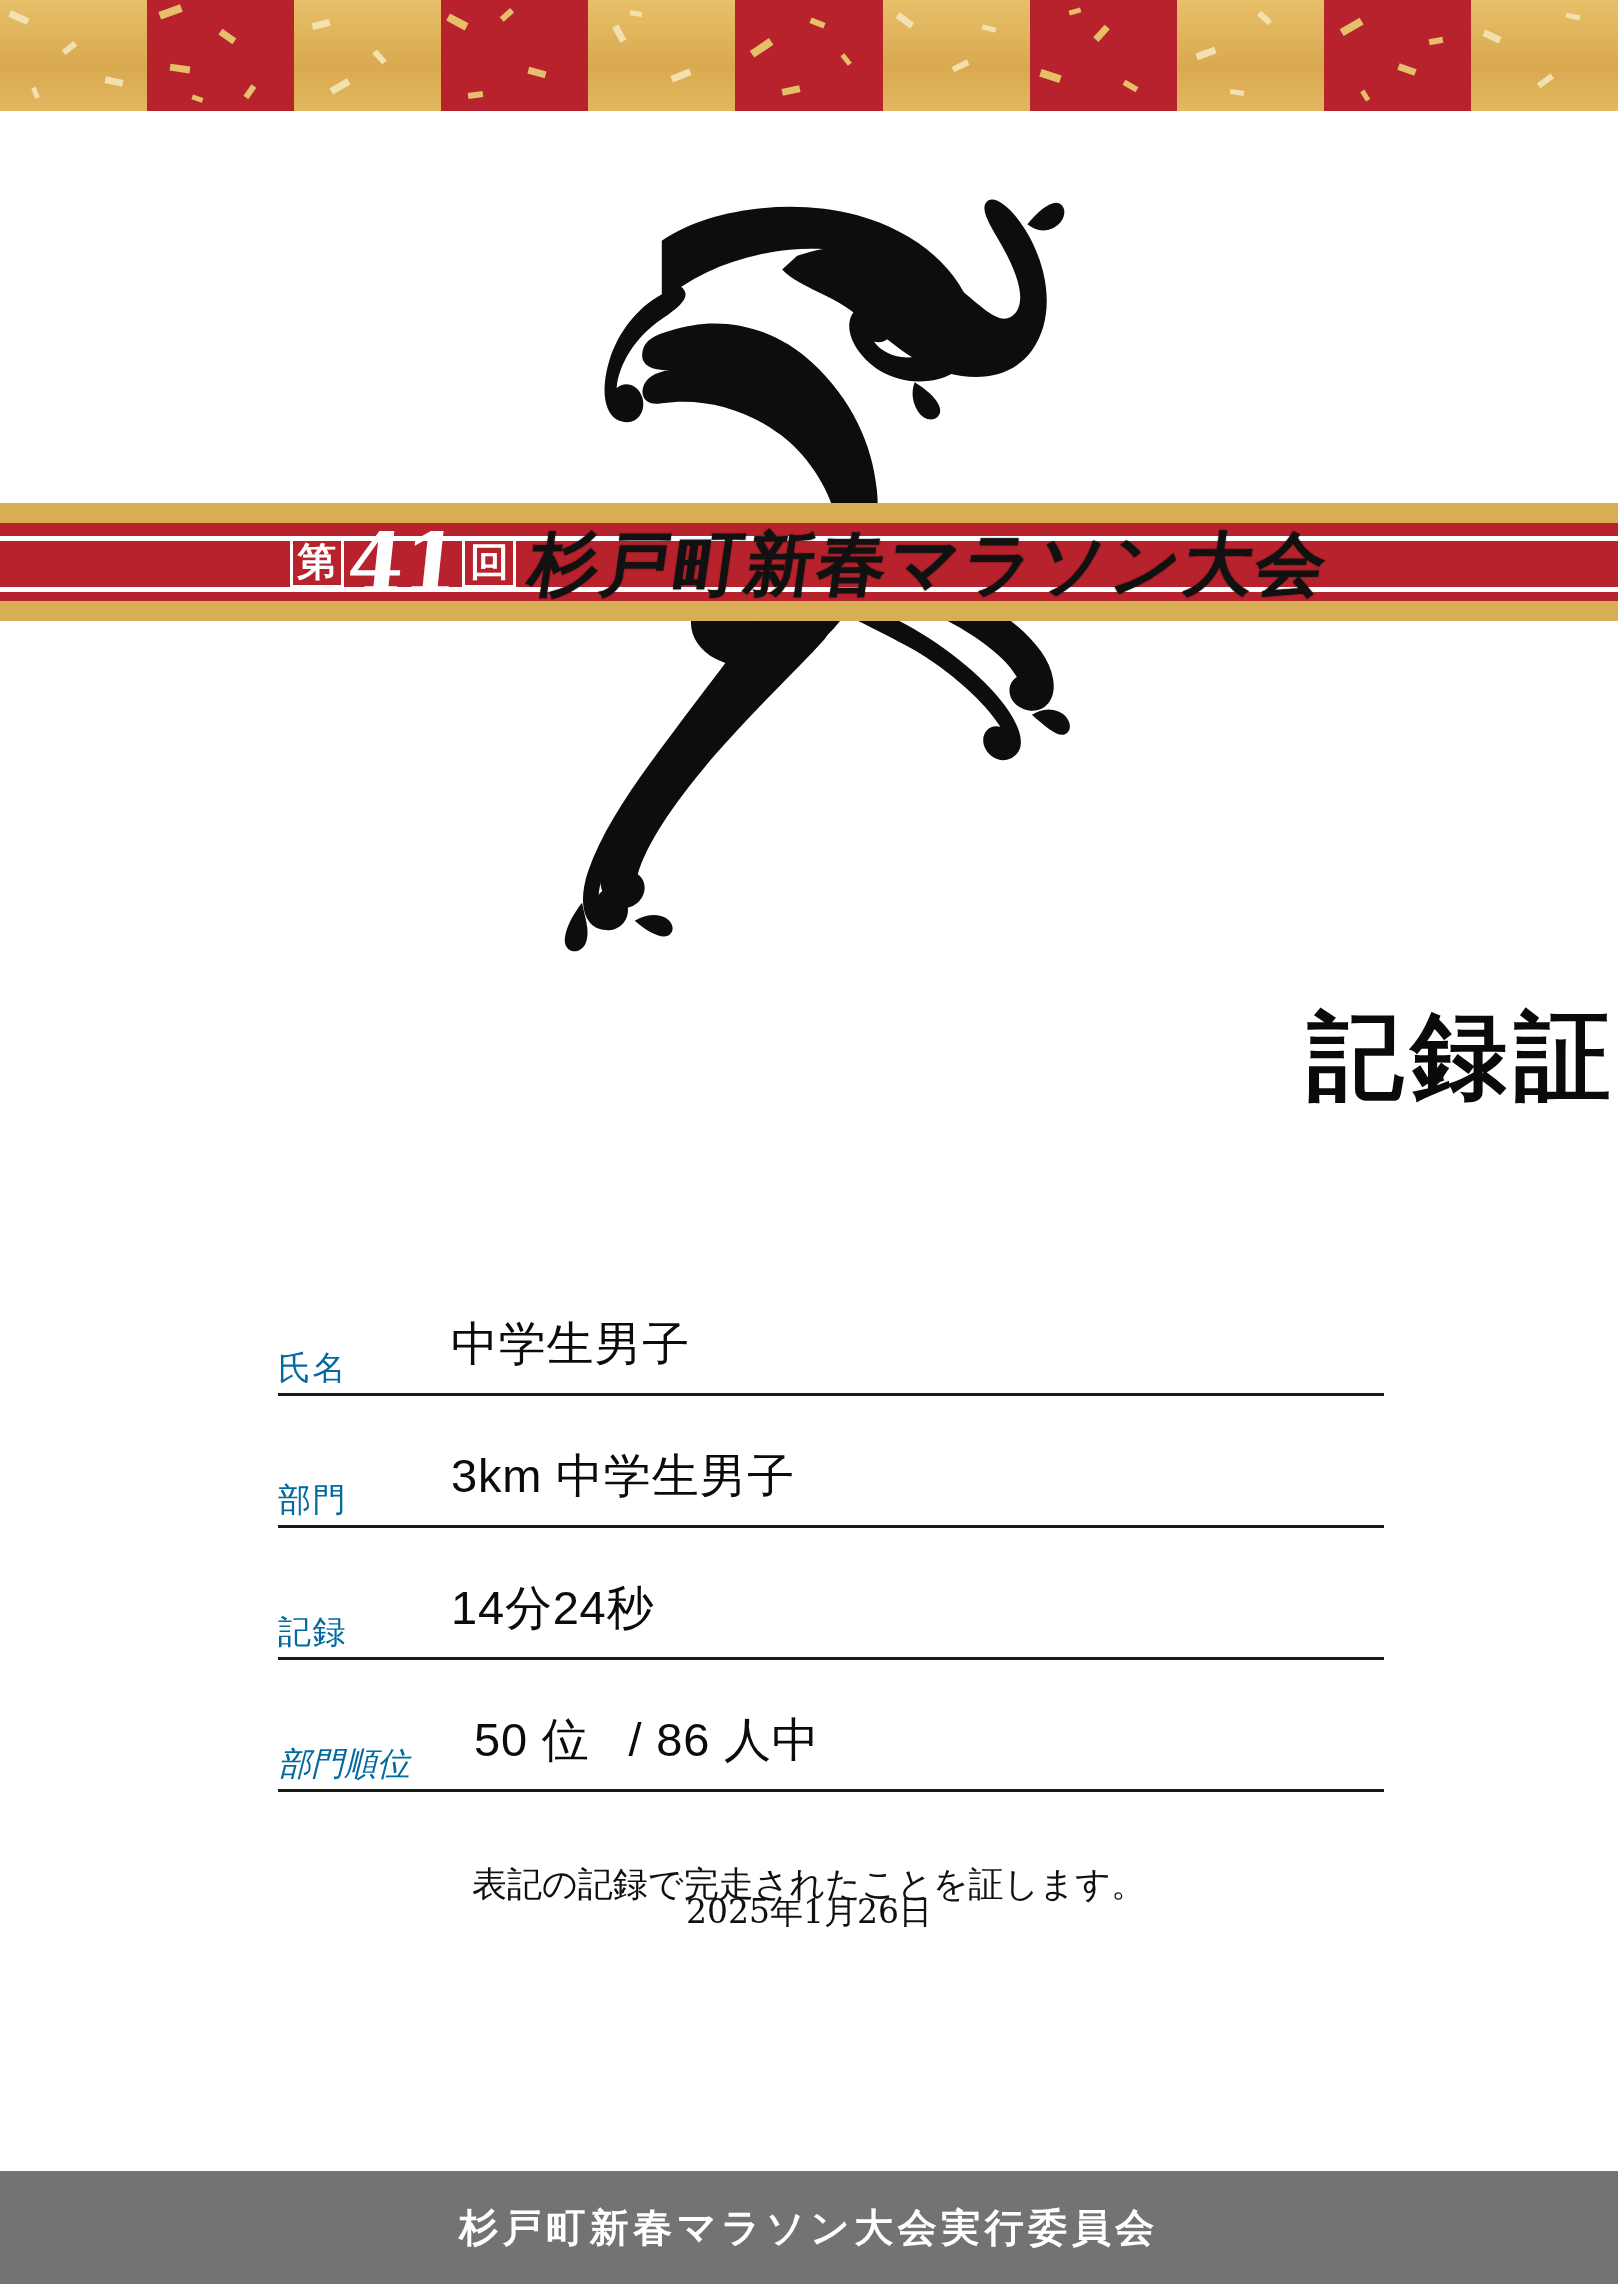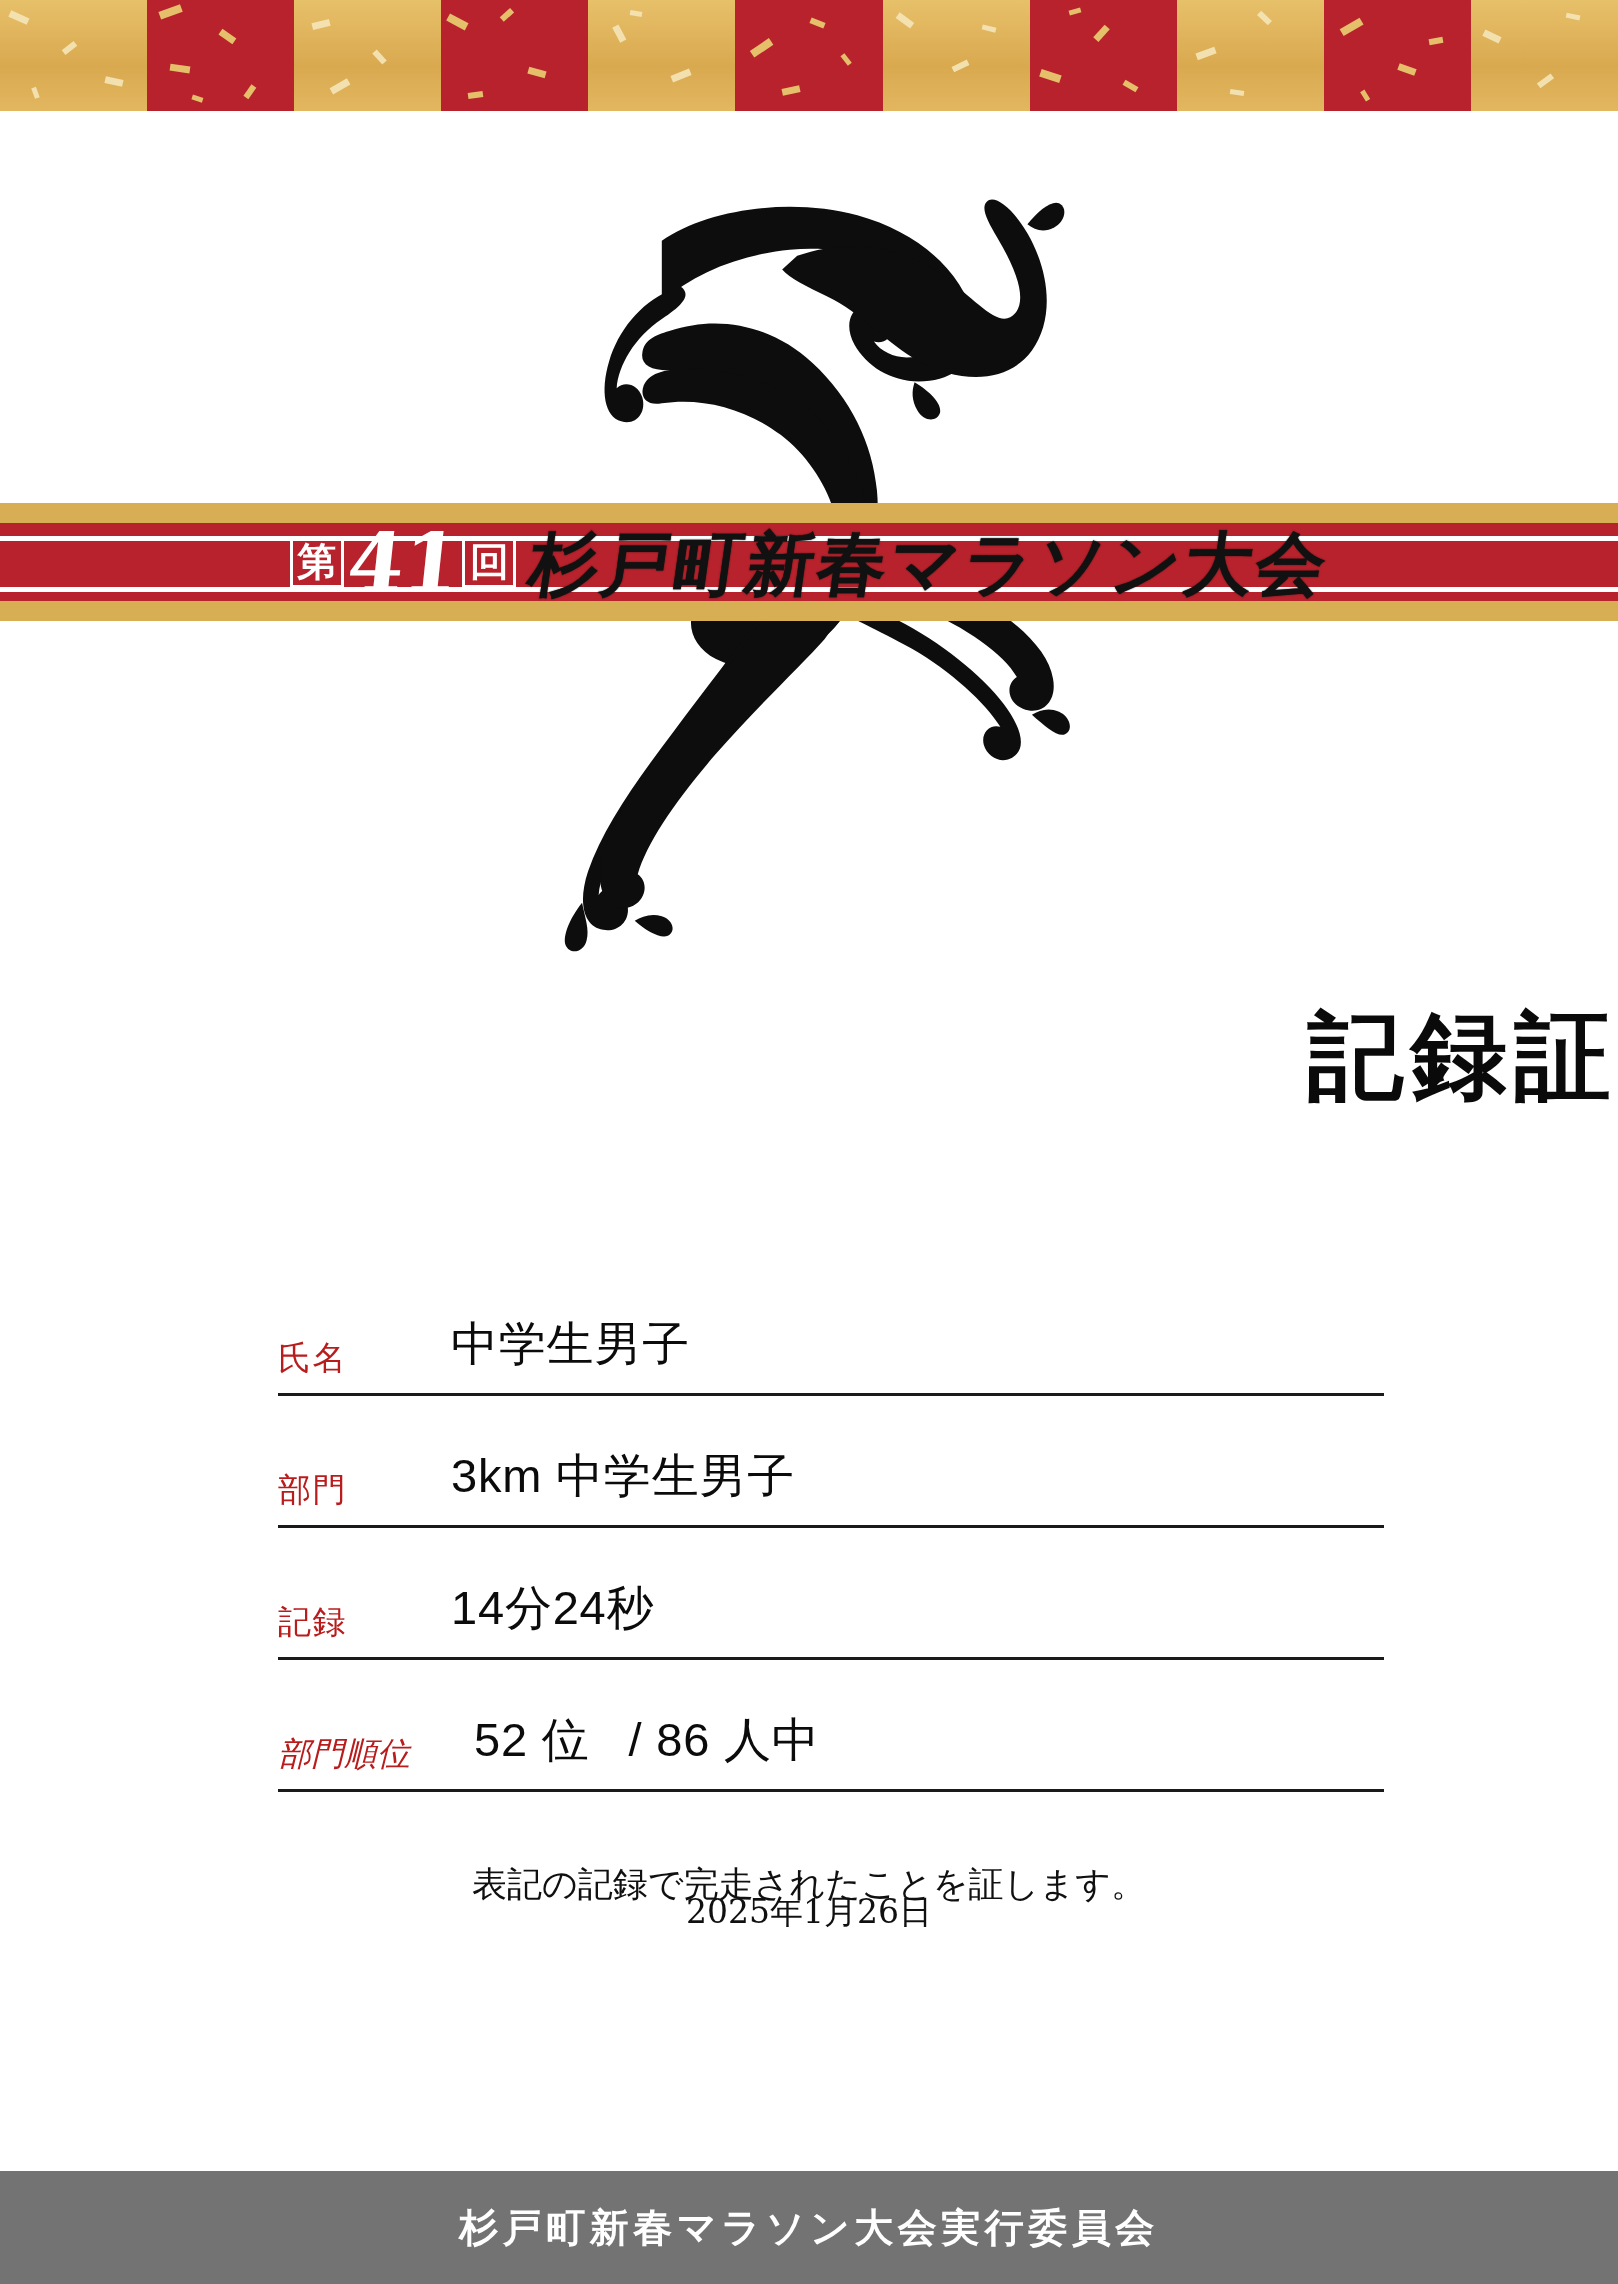--- a/index.html
+++ b/index.html
@@ -149,23 +149,23 @@
   .field-row {
     position: relative;
     height: 129px;
     border-bottom: 3px solid #1a1a1a;
     display: flex;
     align-items: flex-end;
   }
   .field-label {
     font-family: "DejaVu Serif", serif;
     font-size: 33px;
-    color: #b91c1c;
+    color: #0369a1;
     letter-spacing: 1.5px;
-    padding-bottom: 12px;
+    padding-bottom: 2px;
     width: 173px;
     flex: 0 0 173px;
   }
   .field-label.wide { width: 196px; flex: 0 0 196px; letter-spacing: 0; font-style: italic; }
   .field-value {
     font-family: "Liberation Sans", sans-serif;
     font-size: 47px;
     color: #0b0b0b;
     padding-bottom: 16.6px;
     letter-spacing: 0.8px;
@@ -443,21 +443,21 @@
   </div>
 
   <div class="field-row">
     <span class="field-label">記録</span>
     <span class="field-value">14分24秒</span>
   </div>
 
   <div class="field-row">
     <span class="field-label wide">部門順位</span>
     <span class="rank-line">
-      <span class="seg">52 位</span>
+      <span class="seg">50 位</span>
       <span class="seg">/ 86 人中</span>
     </span>
   </div>
 
 </div>
 
 <div class="statement">
   <span class="line">表記の記録で完走されたことを証します。</span>
 </div>
 

